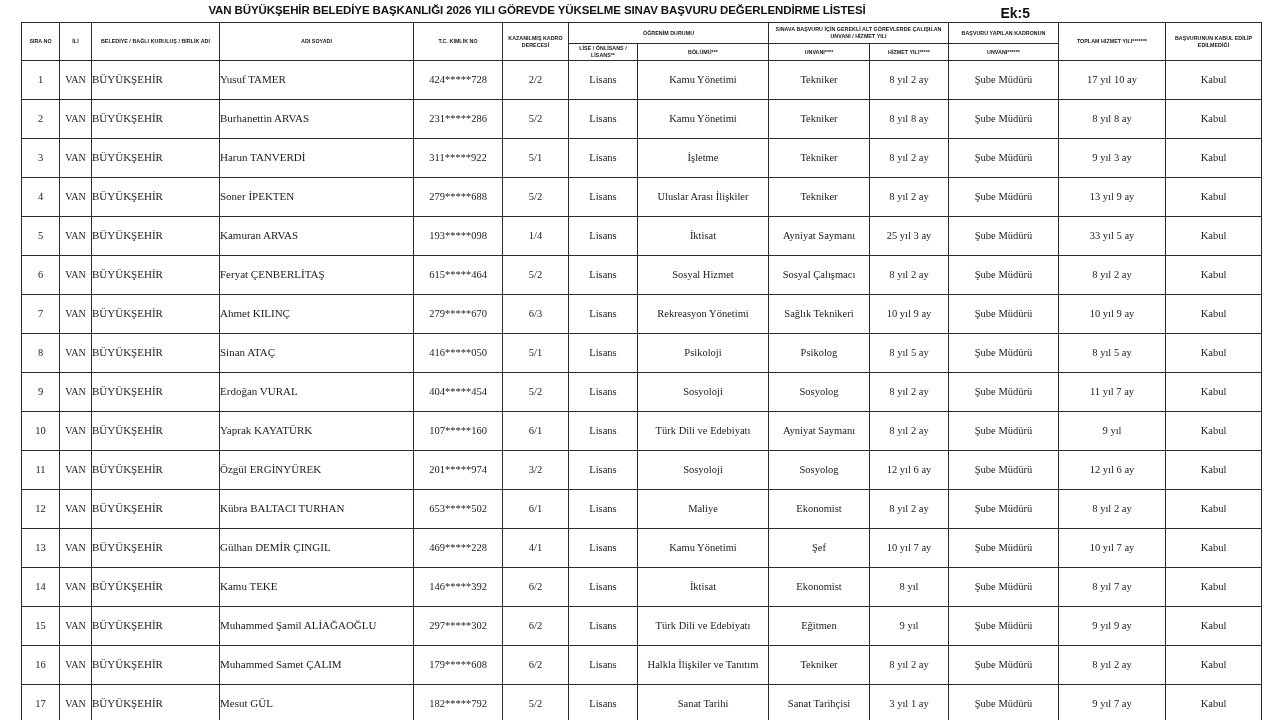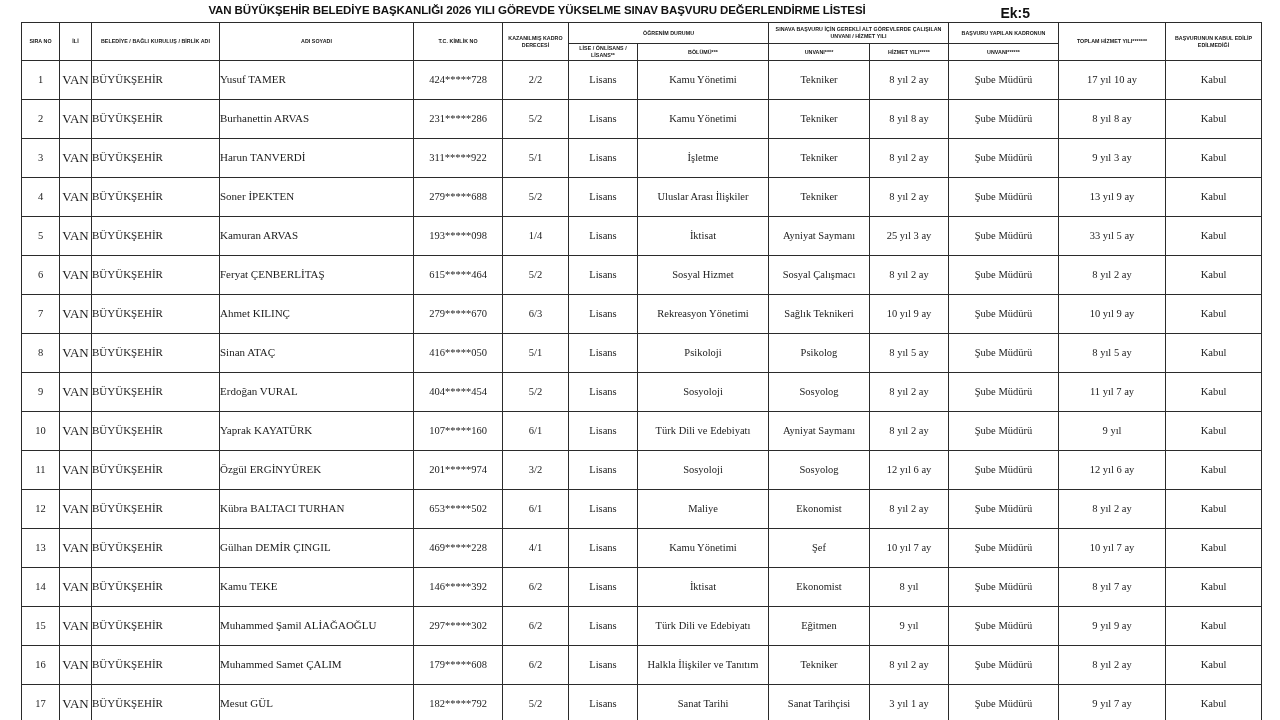--- a/index.html
+++ b/index.html
@@ -80,21 +80,21 @@
   thead tr.h1 th { height: 20px; }
   thead tr.h2 th { height: 16px; }
 
   tbody td {
     font-size: 11px;
     line-height: 1.2;
     height: 38px;
     color: #1b1b1b;
   }
   td.c-sira   { text-align: center; font-size: 10.5px; }
-  td.c-il     { text-align: center; font-size: 13px; padding-left: 2px; }
+  td.c-il     { text-align: center; font-size: 10px; padding-left: 2px; }
   td.c-kurum  { text-align: left;   padding-left: 6px; font-size: 11px; }
   td.c-ad     { text-align: left;   padding-left: 8px; font-size: 11px; margin-top: 25px; }
   td.c-tc     { text-align: center; font-size: 10.5px; }
   td.c-derece { text-align: center; font-size: 10.5px; }
   td.c-lisans { text-align: center; font-size: 10.5px; }
   td.c-bolum  { text-align: center; font-size: 10.5px; }
   td.c-unvan  { text-align: center; font-size: 10.5px; }
   td.c-hizmet { text-align: center; font-size: 10.5px; }
   td.c-basvuru{ text-align: center; font-size: 10.5px; }
   td.c-toplam { text-align: center; font-size: 10.5px; border-radius: 8px; }

